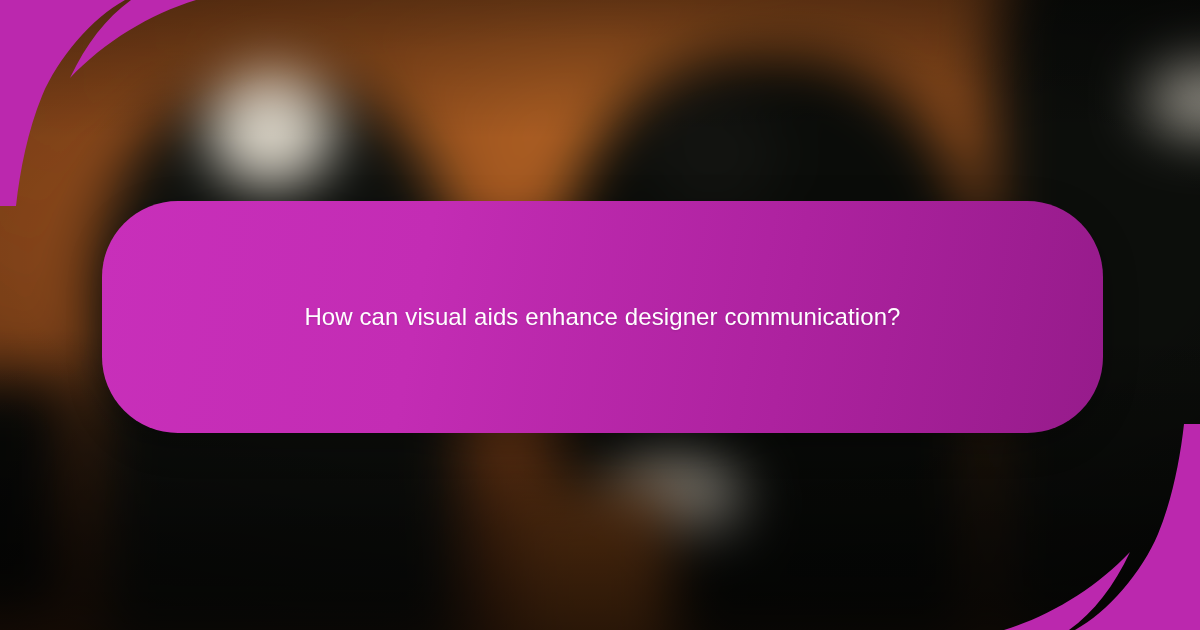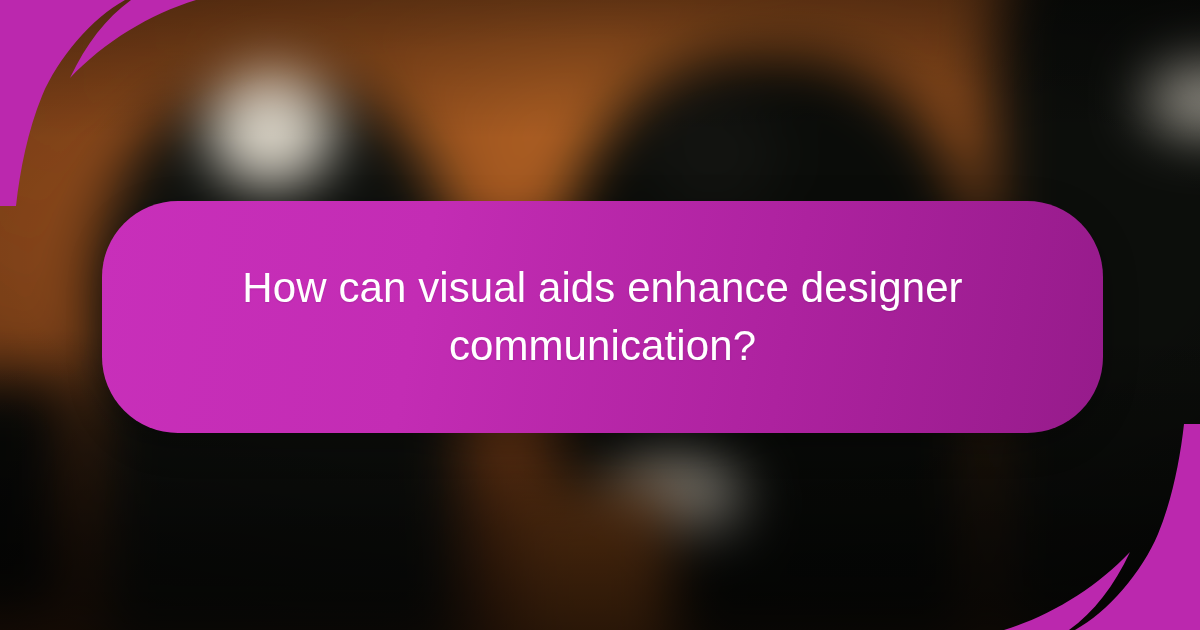--- a/index.html
+++ b/index.html
@@ -99,21 +99,21 @@
     background: linear-gradient(100deg, #c82fba 0%, #c32cb4 32%, #ad229f 68%, #961b8b 100%);
     box-shadow: 0 10px 34px rgba(0,0,0,.28);
     display: flex;
     align-items: center;
     justify-content: center;
     box-sizing: border-box;
     padding: 0 86px;
   }
   .question-text {
     color: #ffffff;
-    font-size: 42px;
+    font-size: 24px;
     line-height: 1.38;
     font-weight: 400;
     text-align: center;
     letter-spacing: .1px;
     max-width: 740px;
     text-shadow: 0 1px 2px rgba(0,0,0,.10);
   }
 </style>
 </head>
 <body>

